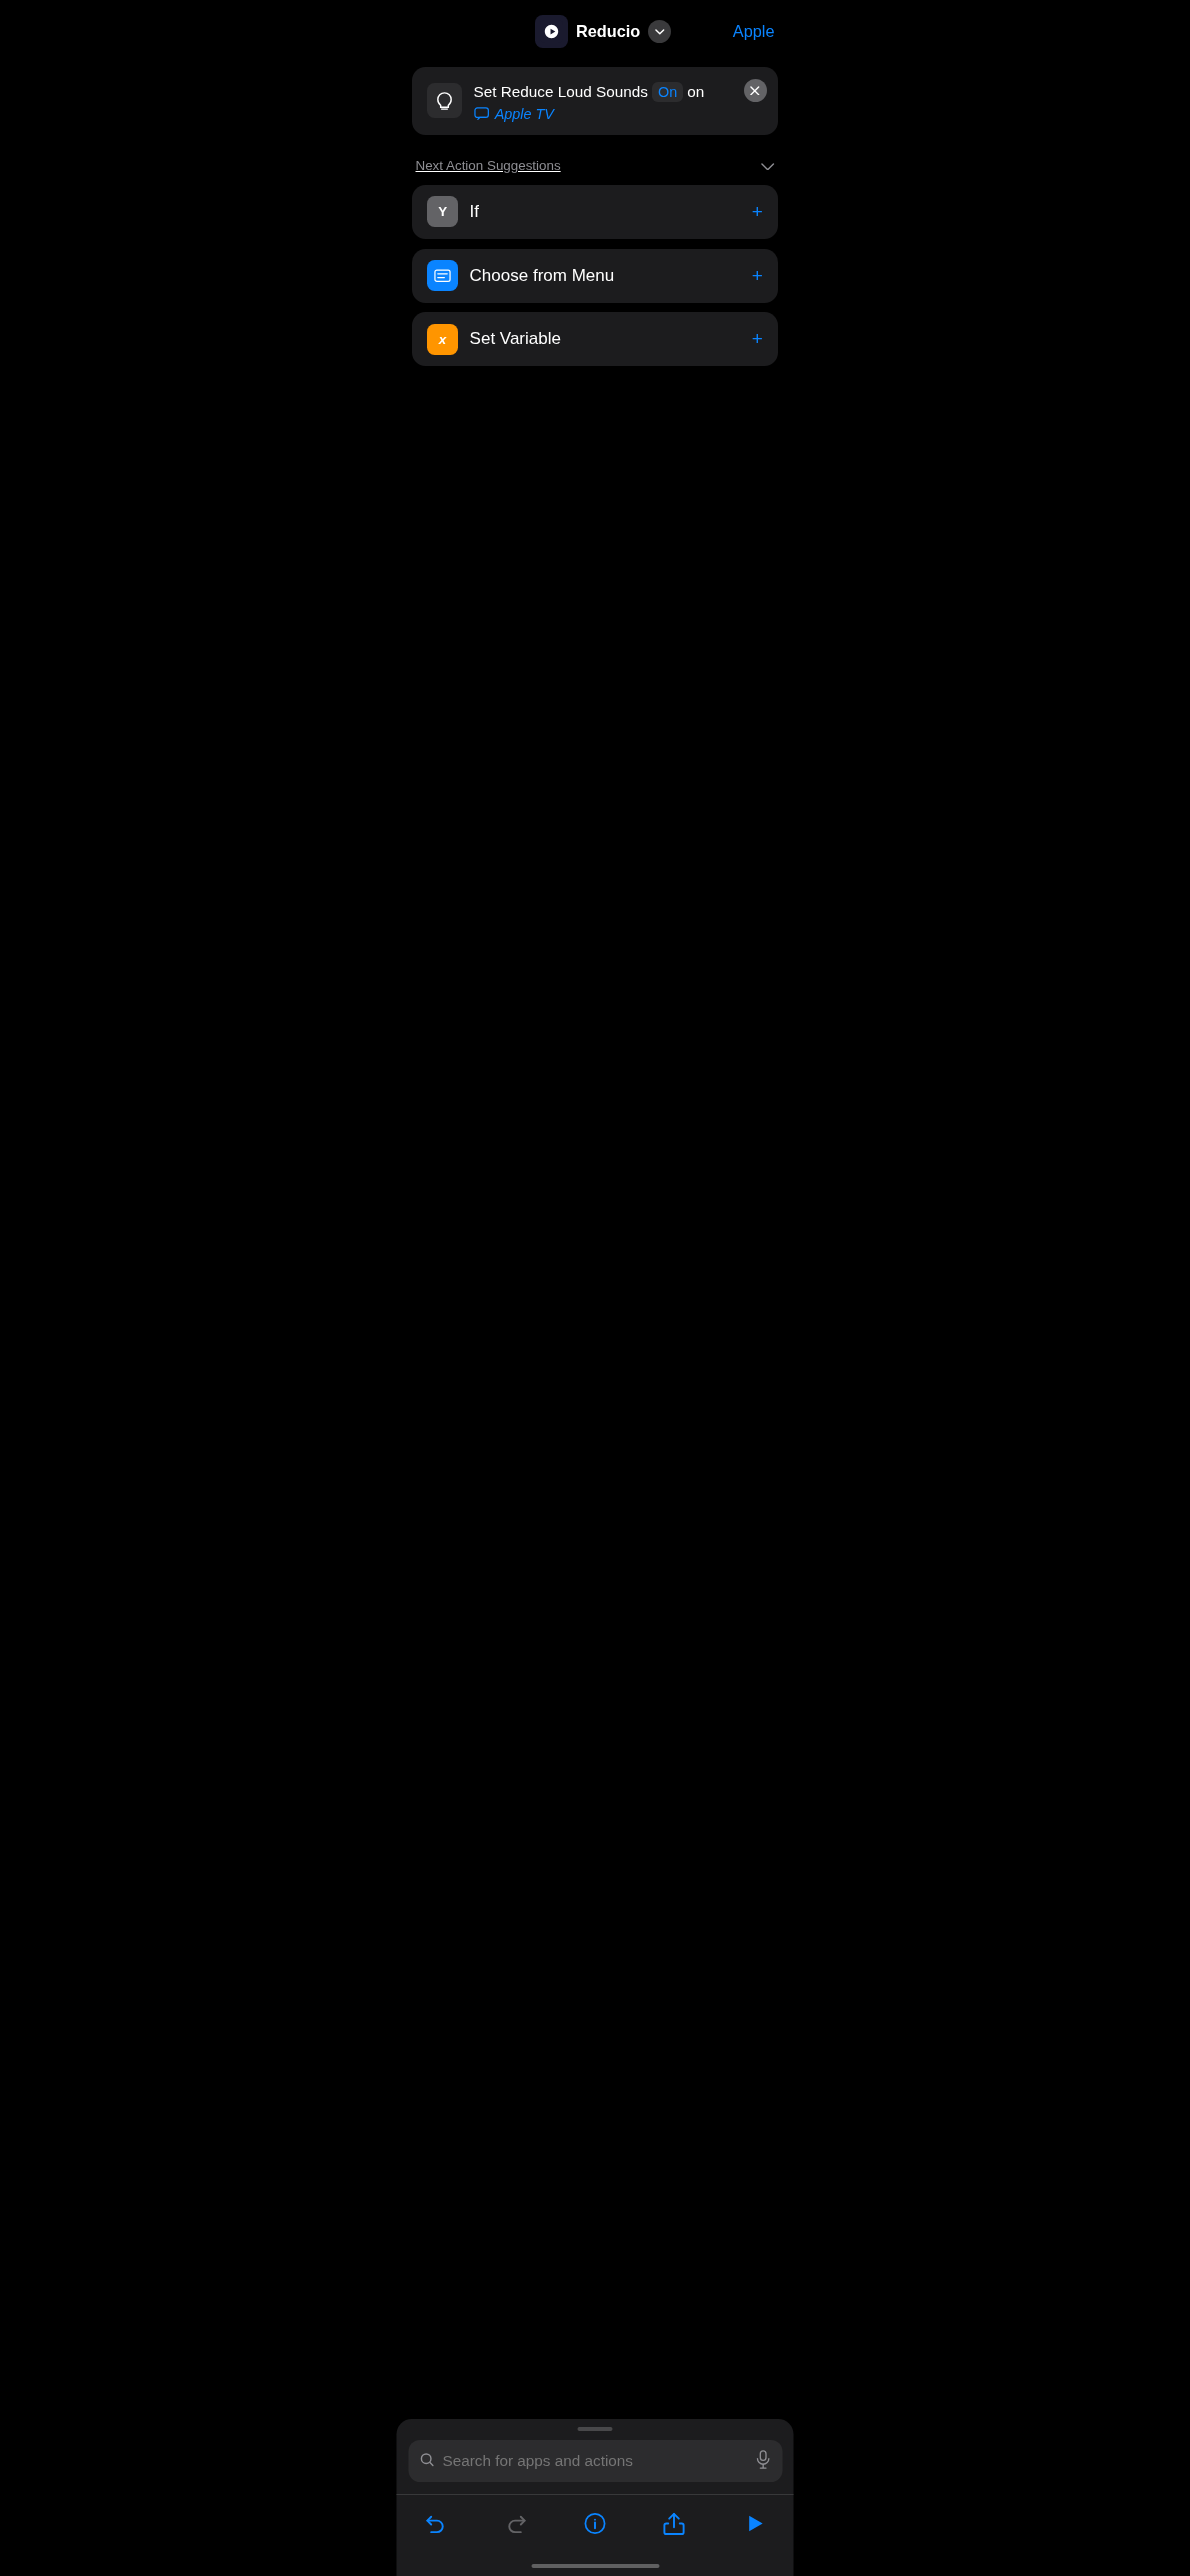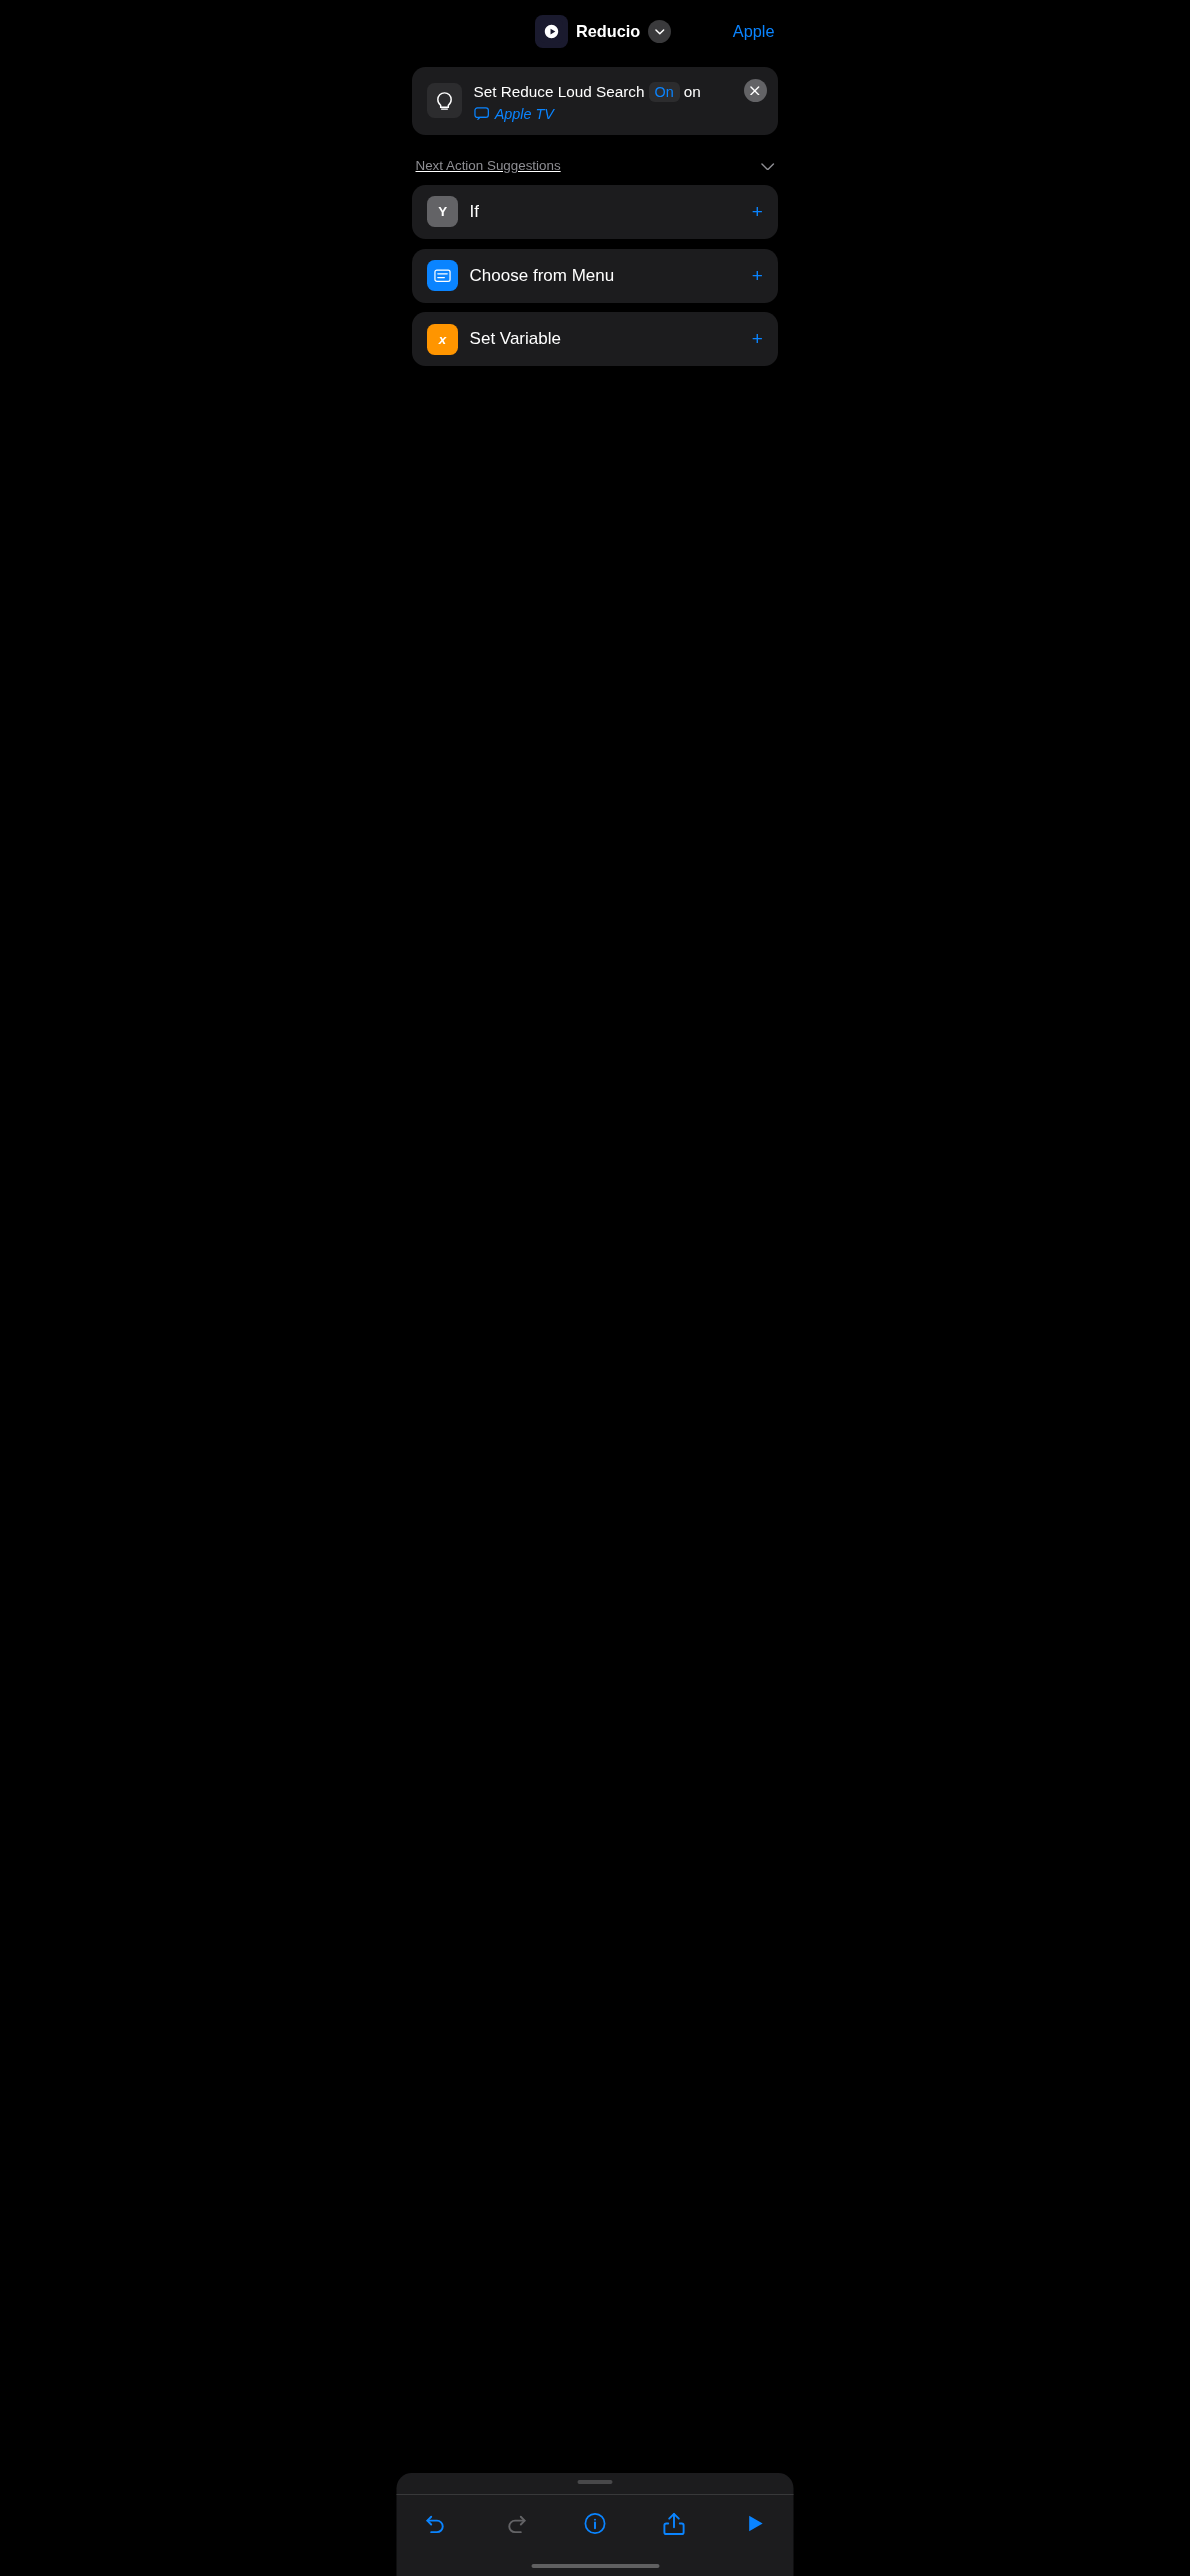--- a/index.html
+++ b/index.html
@@ -322,21 +322,21 @@
 <div class="action-card">
   <div class="action-card-content">
     <div class="action-icon">
       <svg width="21" height="21" viewBox="0 0 22 22" fill="none">
         <path d="M11 3C7 3 4 6 4 10c0 2.5 1.2 4.7 3 6.1V18h8v-1.9c1.8-1.4 3-3.6 3-6.1 0-4-3-7-7-7z" stroke="#fff" stroke-width="1.5" fill="none"></path>
         <path d="M8 20h6" stroke="#fff" stroke-width="1.5" stroke-linecap="round"></path>
       </svg>
     </div>
     <div class="action-text-block">
       <div class="action-title-row">
-        <span>Set Reduce Loud Search</span>
+        <span>Set Reduce Loud Sounds</span>
         <span> </span>
         <span class="action-on-badge">On</span>
         <span> </span>
         <span>on</span>
       </div>
       <div class="action-subtitle">
         <svg width="15.3" height="15.3" viewBox="0 0 16 16" fill="none">
           <rect x="1" y="2" width="14" height="10" rx="2.5" stroke="#0a84ff" stroke-width="1.3"></rect>
           <path d="M4 14l2-2h6" stroke="#0a84ff" stroke-width="1.3" stroke-linecap="round"></path>
         </svg>
@@ -393,20 +393,36 @@
       <span class="suggestion-label">Set Variable</span>
     </div>
     <span class="plus-btn">+</span>
   </div>
 
 </div>
 
 <div class="bottom-panel">
   <div class="drag-handle"></div>
 
+  <div class="search-bar">
+    <span class="search-icon">
+      <svg width="15.3" height="15.3" viewBox="0 0 16 16" fill="none">
+        <circle cx="7" cy="7" r="5" stroke="#8e8e93" stroke-width="1.5"></circle>
+        <path d="M11 11L14 14" stroke="#8e8e93" stroke-width="1.5" stroke-linecap="round"></path>
+      </svg>
+    </span>
+    <input class="search-input" type="text" placeholder="Search for apps and actions" style="">
+    <span class="mic-icon">
+      <svg width="15.3" height="19" viewBox="0 0 16 20" fill="none">
+        <rect x="5" y="1" width="6" height="10" rx="3" stroke="#8e8e93" stroke-width="1.4"></rect>
+        <path d="M2 9c0 3.3 2.7 6 6 6s6-2.7 6-6" stroke="#8e8e93" stroke-width="1.4" stroke-linecap="round"></path>
+        <path d="M8 15v4M5 19h6" stroke="#8e8e93" stroke-width="1.4" stroke-linecap="round"></path>
+      </svg>
+    </span>
+  </div>
 
   <div class="toolbar">
     <div class="toolbar-btn">
       <svg width="25" height="25" viewBox="0 0 26 26" fill="none">
         <path d="M8 6L4 10L8 14" stroke="#0a84ff" stroke-width="2" stroke-linecap="round" stroke-linejoin="round"></path>
         <path d="M4 10h10a6 6 0 010 12H8" stroke="#0a84ff" stroke-width="2" stroke-linecap="round"></path>
       </svg>
     </div>
     <div class="toolbar-btn">
       <svg width="25" height="25" viewBox="0 0 26 26" fill="none">

